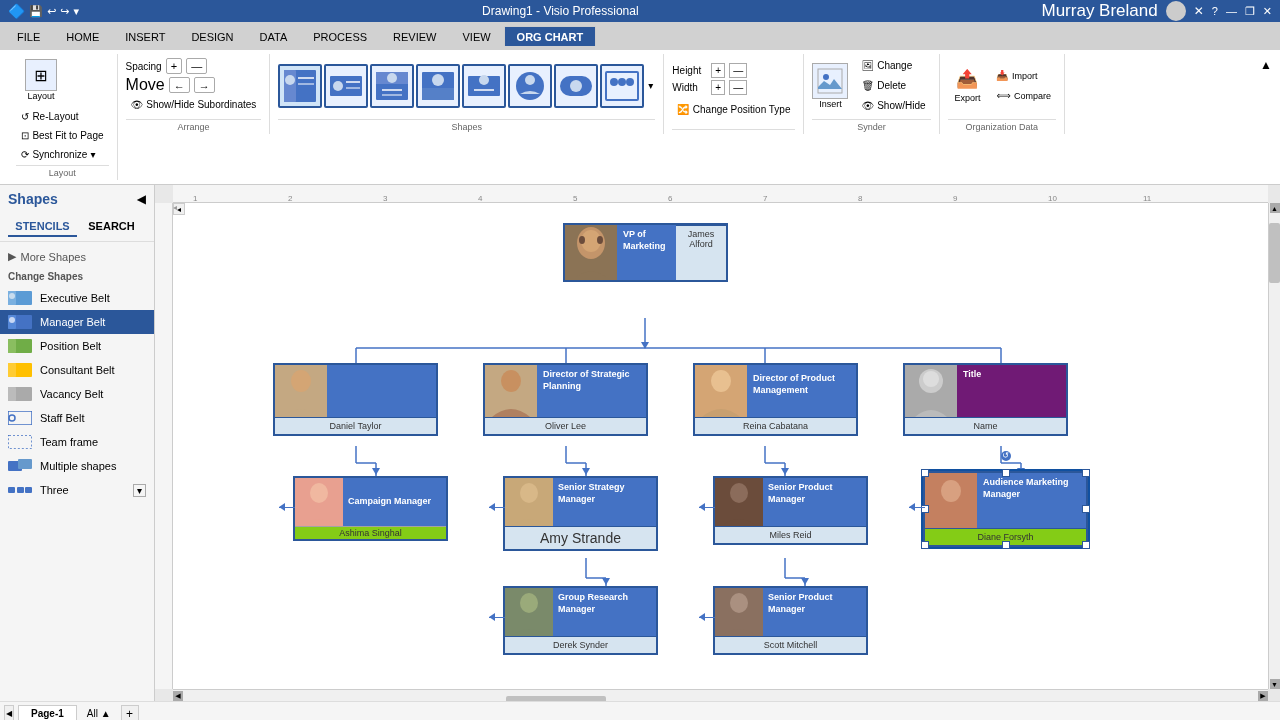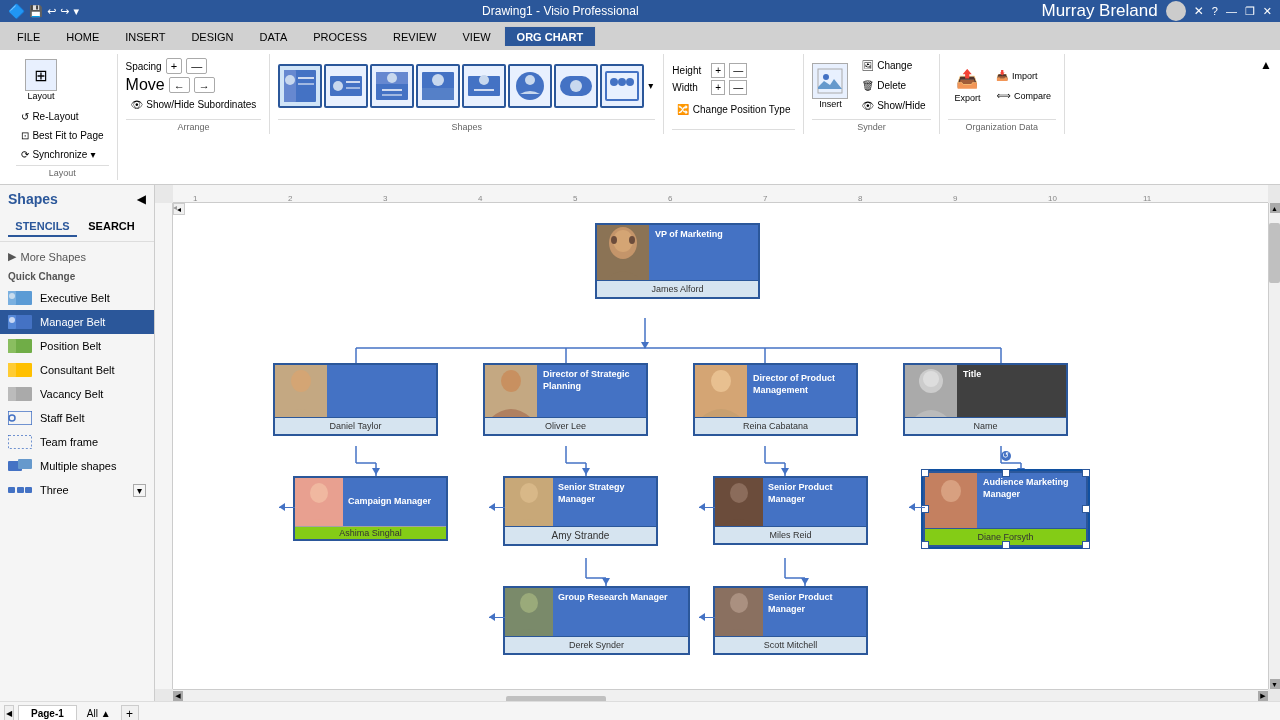--- a/index.html
+++ b/index.html
@@ -529,21 +529,21 @@
     <div id="stencils-search">
       <div class="stencil-tab active">STENCILS</div>
       <div class="stencil-tab">SEARCH</div>
     </div>
     <div class="shapes-list">
       <div class="more-shapes-row">
         <span>▶</span>
         <span>More Shapes</span>
       </div>
       <div class="shapes-section-header">
-        <span style="font-weight:600;font-size:10px;">Quick Change</span>
+        <span style="font-weight:600;font-size:10px;">Change Shapes</span>
       </div>
 
       <div class="shape-item">
         <div class="shape-icon">
           <svg width="24" height="14" viewBox="0 0 24 14">
             <rect x="0" y="0" width="24" height="14" fill="#5b9bd5" rx="1"></rect>
             <rect x="0" y="0" width="8" height="14" fill="#7ab0e0" rx="1"></rect>
             <circle cx="4" cy="5" r="3" fill="#c8dcee"></circle>
           </svg>
         </div>
@@ -694,21 +694,21 @@
 
         <polygon points="472,146 468,139 476,139" fill="#4472c4"></polygon>
         <polygon points="203,272 199,265 207,265" fill="#4472c4"></polygon>
         <polygon points="413,272 409,265 417,265" fill="#4472c4"></polygon>
         <polygon points="612,272 608,265 616,265" fill="#4472c4"></polygon>
         <polygon points="848,272 844,265 852,265" fill="#4472c4"></polygon>
         <polygon points="433,382 429,375 437,375" fill="#4472c4"></polygon>
         <polygon points="632,382 628,375 636,375" fill="#4472c4"></polygon>
       </svg>
 
-      <div style="position:absolute;left:390px;top:20px;width:165px;background:#4472c4;border:2px solid #2b579a;z-index:2;display:flex;flex-direction:column;margin-left:32px;">
+      <div style="position:absolute;left:390px;top:20px;width:165px;background:#4472c4;border:2px solid #2b579a;z-index:2;display:flex;flex-direction:row;">
         <div style="display:flex;align-items:stretch;">
           <div style="width:52px;height:55px;background:#8b7355;flex-shrink:0;overflow:hidden;display:flex;align-items:center;justify-content:center;">
             <svg width="48" height="55" viewBox="0 0 48 55">
               <ellipse cx="24" cy="18" rx="14" ry="16" fill="#c4956a"></ellipse>
               <ellipse cx="24" cy="16" rx="10" ry="11" fill="#d4a574"></ellipse>
               <path d="M5 55 Q24 38 43 55" fill="#8b7355"></path>
               <ellipse cx="15" cy="15" rx="3" ry="4" fill="#6b4c3b"></ellipse>
               <ellipse cx="33" cy="15" rx="3" ry="4" fill="#6b4c3b"></ellipse>
             </svg>
           </div>
@@ -754,21 +754,21 @@
               <path d="M5 52 Q24 36 43 52" fill="#c8a070"></path>
             </svg>
           </div>
           <div style="padding:8px 6px;flex:1;color:white;">
             <div style="font-size:9px;font-weight:600;line-height:1.3;">Director of Product Management</div>
           </div>
         </div>
         <div style="background:#d6e4f0;color:#333;font-size:9px;text-align:center;padding:3px;border-top:1px solid #2b579a;">Reina Cabatana</div>
       </div>
 
-      <div style="position:absolute;left:730px;top:160px;width:165px;background:#404040;border:2px solid #2b579a;z-index:2;display:flex;flex-direction:column;">
+      <div style="position:absolute;left:730px;top:160px;width:165px;background:#701a75;border:2px solid #2b579a;z-index:2;display:flex;flex-direction:column;">
         <div style="display:flex;align-items:stretch;">
           <div style="width:52px;height:52px;background:#aaa;flex-shrink:0;overflow:hidden;display:flex;align-items:center;justify-content:center;">
             <svg width="48" height="52" viewBox="0 0 48 52">
               <circle cx="24" cy="16" r="12" fill="#ccc"></circle>
               <path d="M8 52 Q24 38 40 52" fill="#bbb"></path>
               <circle cx="24" cy="14" r="8" fill="#ddd"></circle>
             </svg>
           </div>
           <div style="padding:4px 6px;flex:1;color:white;">
             <div style="font-size:9px;font-weight:600;line-height:1.3;">Title</div>
@@ -797,21 +797,21 @@
           <div style="width:48px;height:48px;background:#c8a878;flex-shrink:0;overflow:hidden;display:flex;align-items:center;justify-content:center;">
             <svg width="44" height="48" viewBox="0 0 44 48">
               <ellipse cx="22" cy="15" rx="9" ry="10" fill="#d8b888"></ellipse>
               <path d="M4 48 Q22 34 40 48" fill="#c8a878"></path>
             </svg>
           </div>
           <div style="padding:4px 5px;flex:1;color:white;">
             <div style="font-size:9px;font-weight:600;line-height:1.3;">Senior Strategy Manager</div>
           </div>
         </div>
-        <div style="background:#d6e4f0;color:#333;font-size:10px;text-align:center;padding:3px;border-top:1px solid #2b579a;">Amy Strande</div>
+        <div style="background:#d6e4f0;color:#333;font-size:14px;text-align:center;padding:3px;border-top:1px solid #2b579a;">Amy Strande</div>
       </div>
 
       <div style="position:absolute;left:540px;top:273px;width:155px;background:#4472c4;border:2px solid #2b579a;z-index:2;display:flex;flex-direction:column;">
         <div style="display:flex;align-items:stretch;">
           <div style="width:48px;height:48px;background:#6b4c3b;flex-shrink:0;overflow:hidden;display:flex;align-items:center;justify-content:center;">
             <svg width="44" height="48" viewBox="0 0 44 48">
               <ellipse cx="22" cy="15" rx="9" ry="10" fill="#8b6c5b"></ellipse>
               <path d="M4 48 Q22 34 40 48" fill="#6b4c3b"></path>
             </svg>
           </div>
@@ -843,21 +843,21 @@
               <path d="M5 55 Q24 40 43 55" fill="#c48060"></path>
             </svg>
           </div>
           <div style="padding:4px 6px;flex:1;color:white;">
             <div style="font-size:9px;font-weight:600;line-height:1.3;">Audience Marketing Manager</div>
           </div>
         </div>
         <div style="background:#84cc16;color:#333;font-size:9px;text-align:center;padding:3px;border-top:1px solid #2b579a;">Diane Forsyth</div>
       </div>
 
-      <div style="position:absolute;left:330px;top:383px;width:187px;background:#4472c4;border:2px solid #2b579a;z-index:2;display:flex;flex-direction:column;">
+      <div style="position:absolute;left:330px;top:383px;width:155px;background:#4472c4;border:2px solid #2b579a;z-index:2;display:flex;flex-direction:column;">
         <div style="display:flex;align-items:stretch;">
           <div style="width:48px;height:48px;background:#7a8a6a;flex-shrink:0;overflow:hidden;display:flex;align-items:center;justify-content:center;">
             <svg width="44" height="48" viewBox="0 0 44 48">
               <ellipse cx="22" cy="15" rx="9" ry="10" fill="#9aaa7a"></ellipse>
               <path d="M4 48 Q22 34 40 48" fill="#7a8a6a"></path>
             </svg>
           </div>
           <div style="padding:4px 5px;flex:1;color:white;">
             <div style="font-size:9px;font-weight:600;line-height:1.3;">Group Research Manager</div>
           </div>

